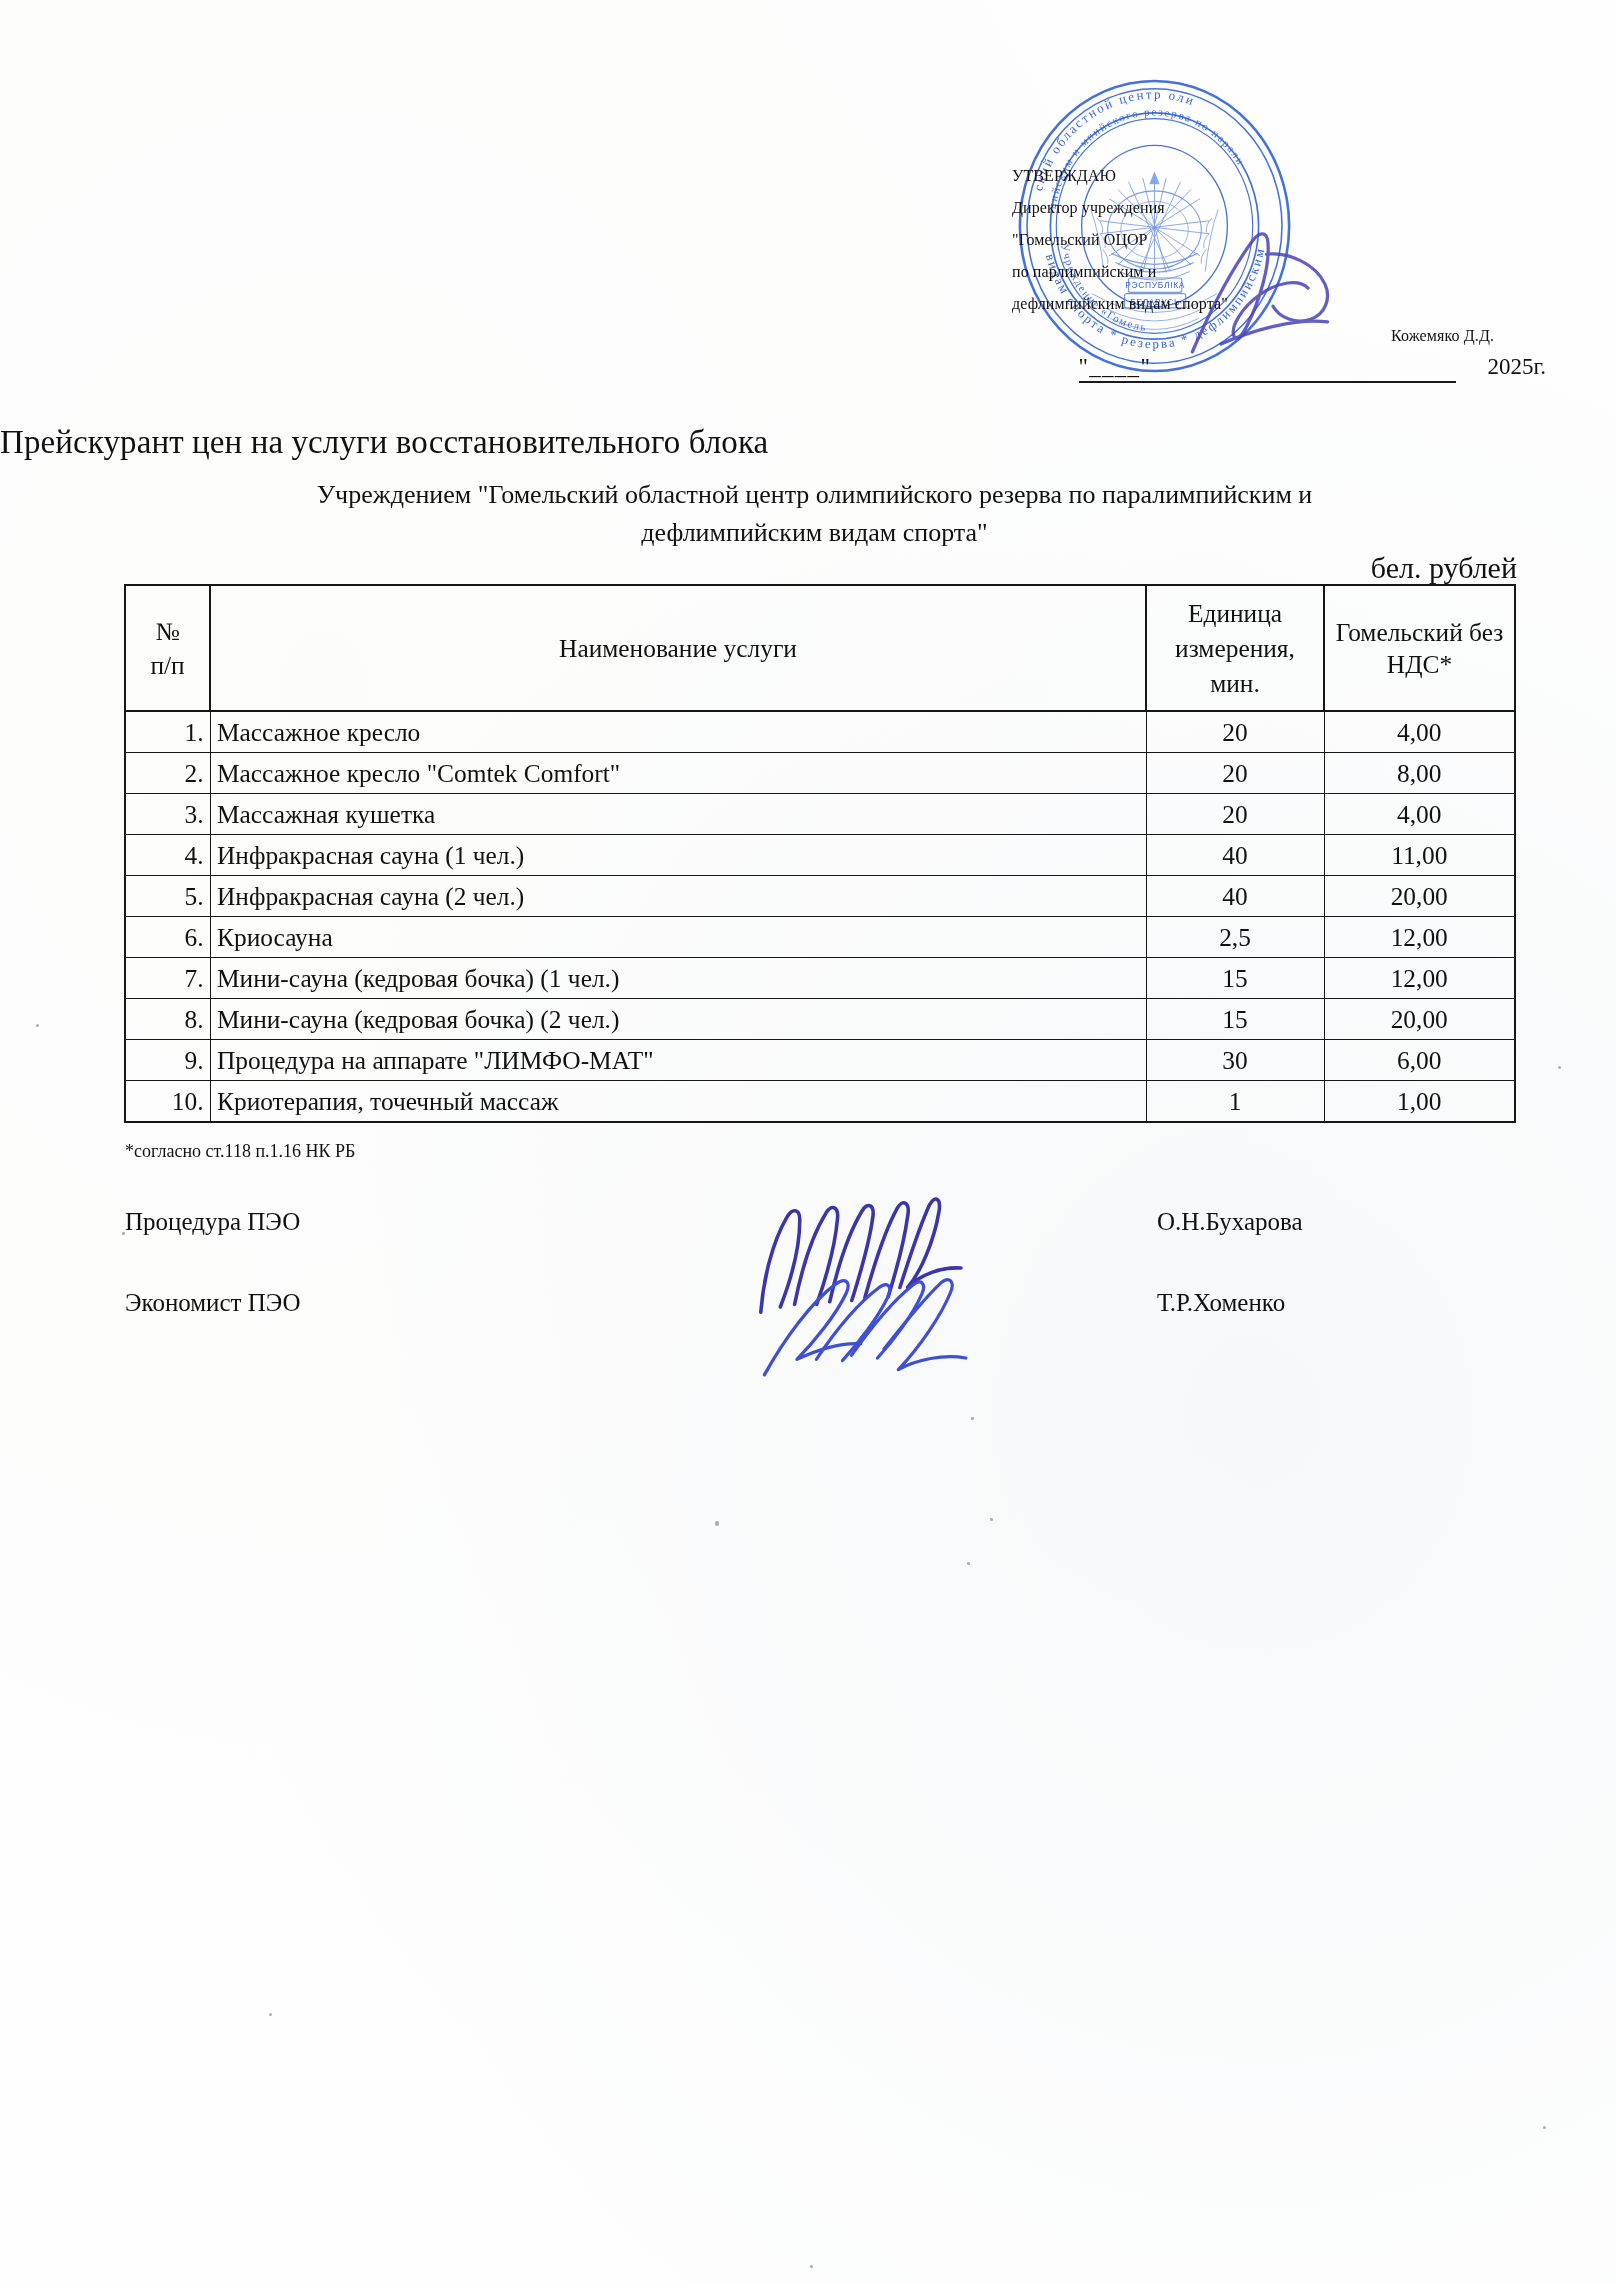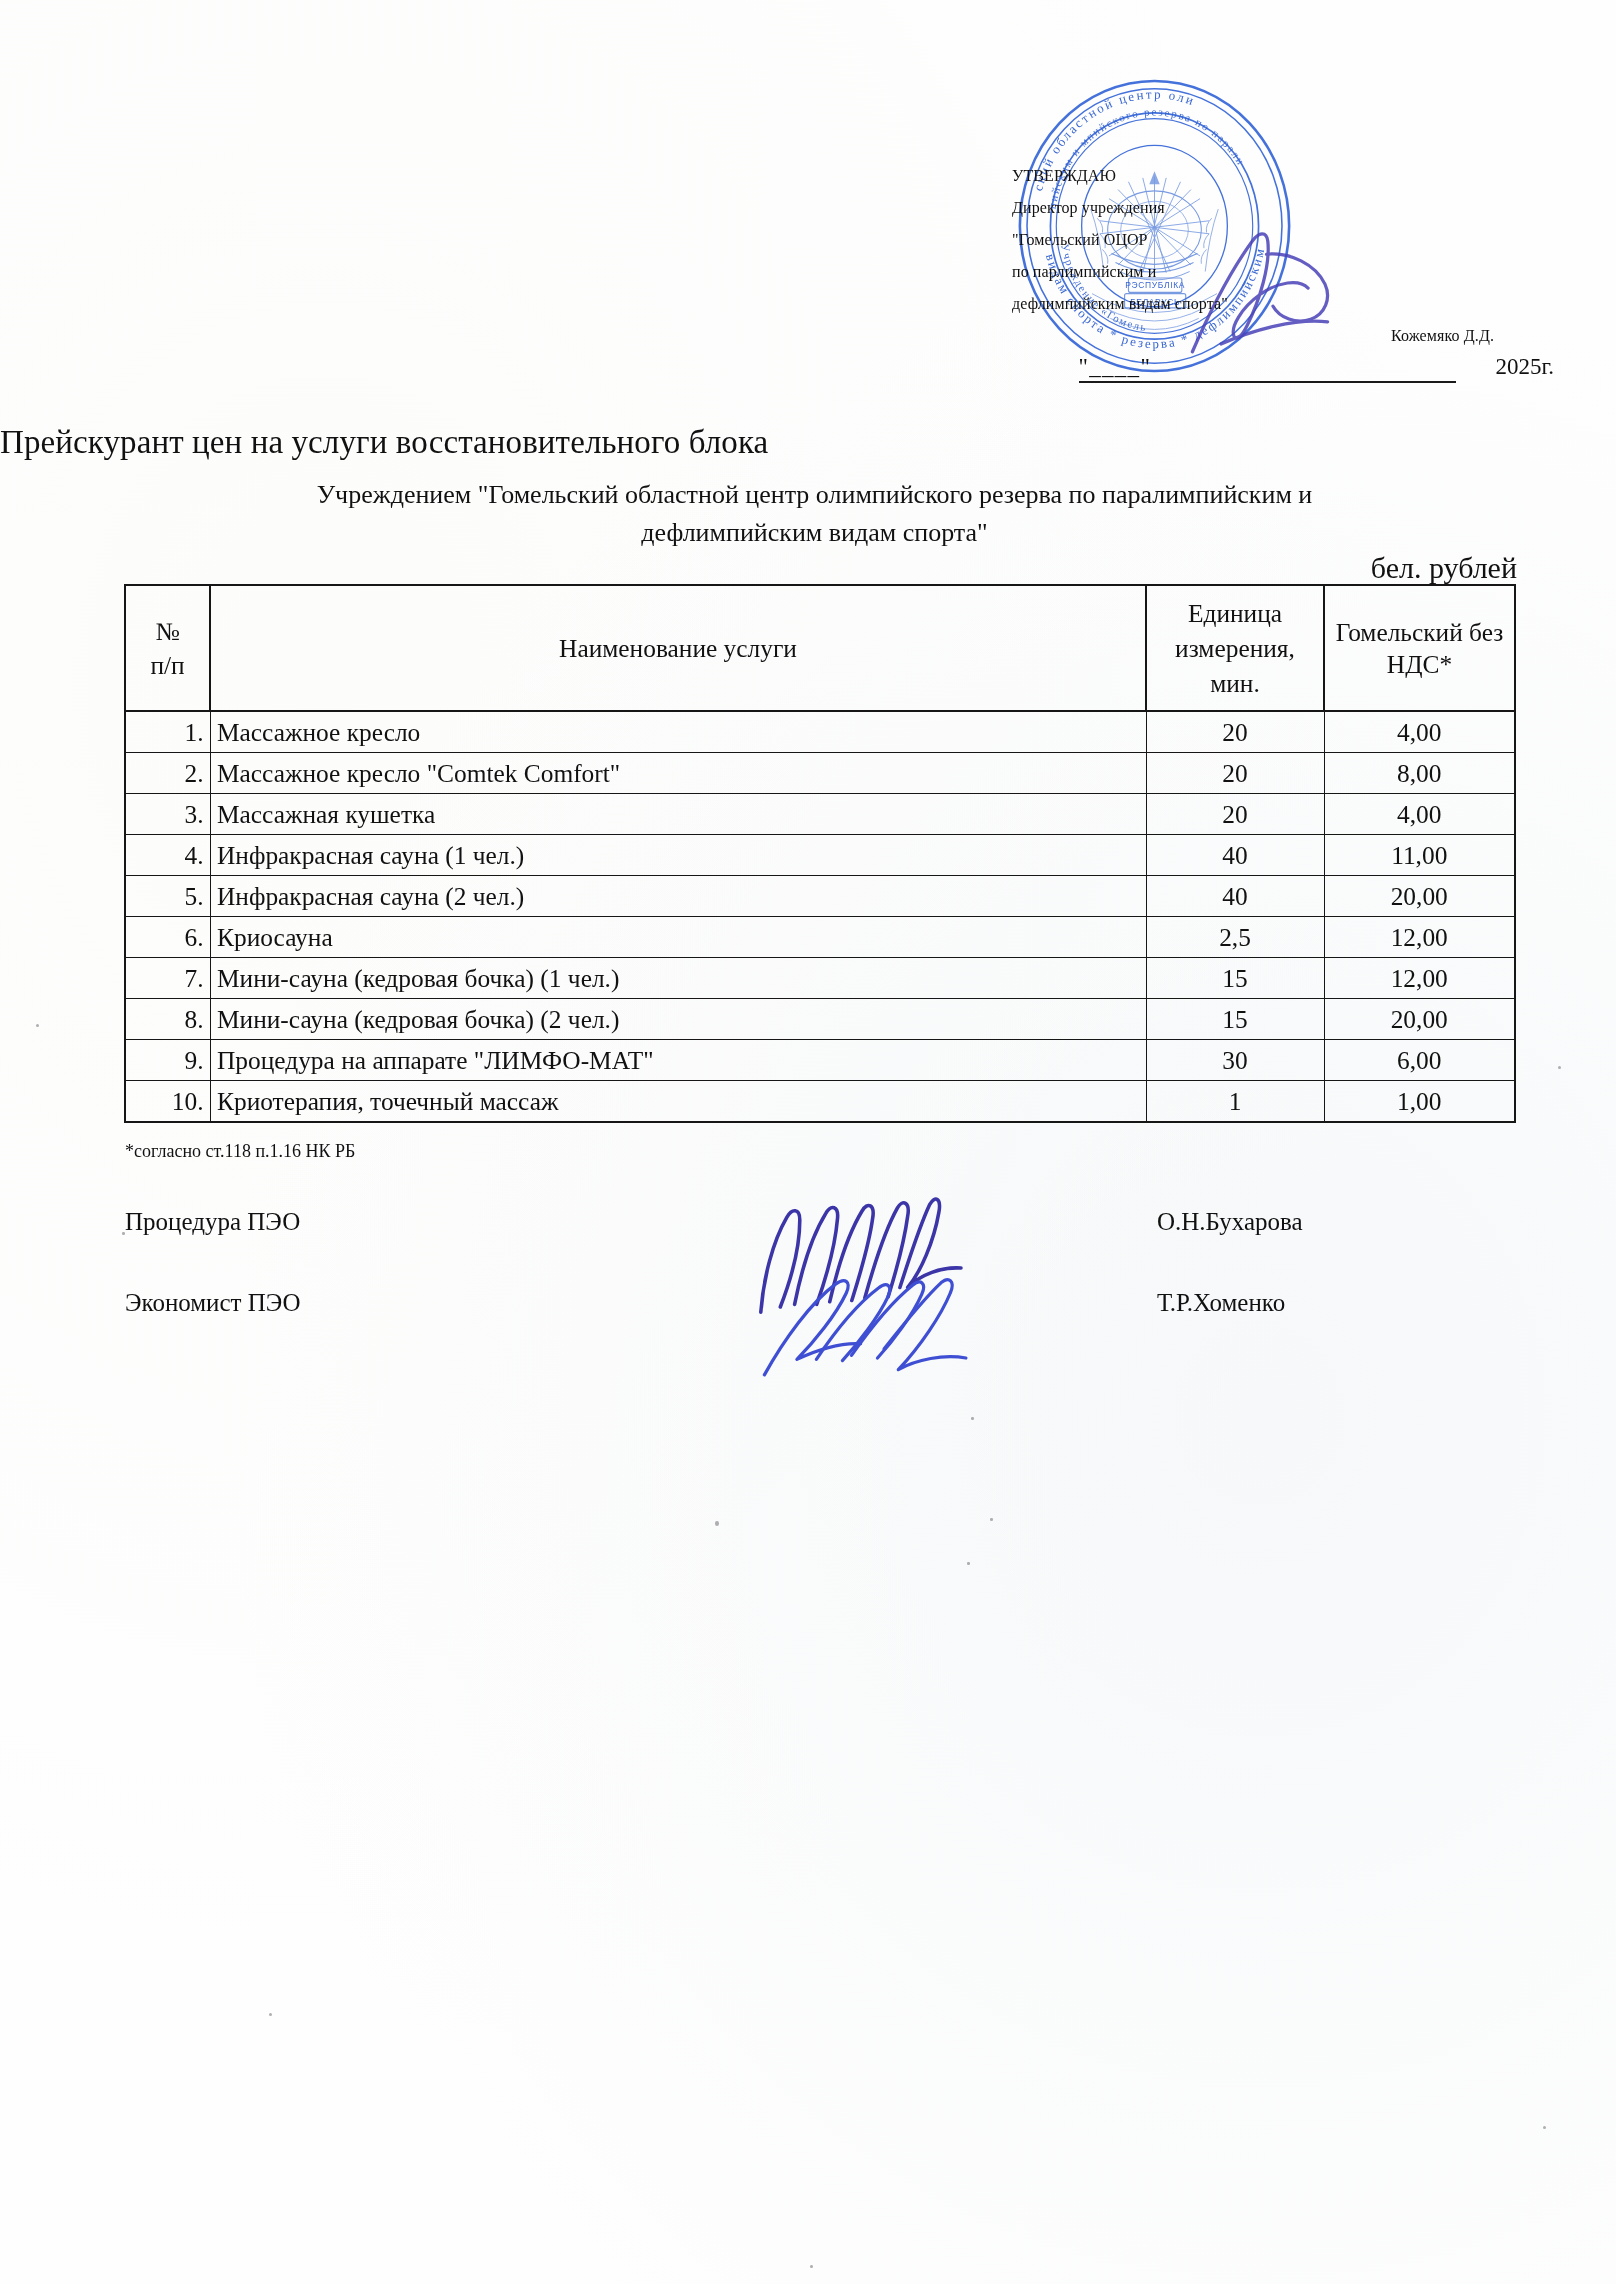--- a/index.html
+++ b/index.html
@@ -63,21 +63,21 @@
   .sigline-row {
     position: absolute;
     left: 1072px;
     top: 352px;
     width: 482px;
     font-size: 23px;
     line-height: 29px;
   }
   .sigline-row .year {
     position: absolute;
-    right: 0;
+    right: 8px;
     top: 0;
     white-space: nowrap;
     margin-left: 10px;
   }
   .sigline-row .quotes {
     position: absolute;
     left: 6.5px;
     top: 0;
     white-space: nowrap;
     letter-spacing: 1.3px;

